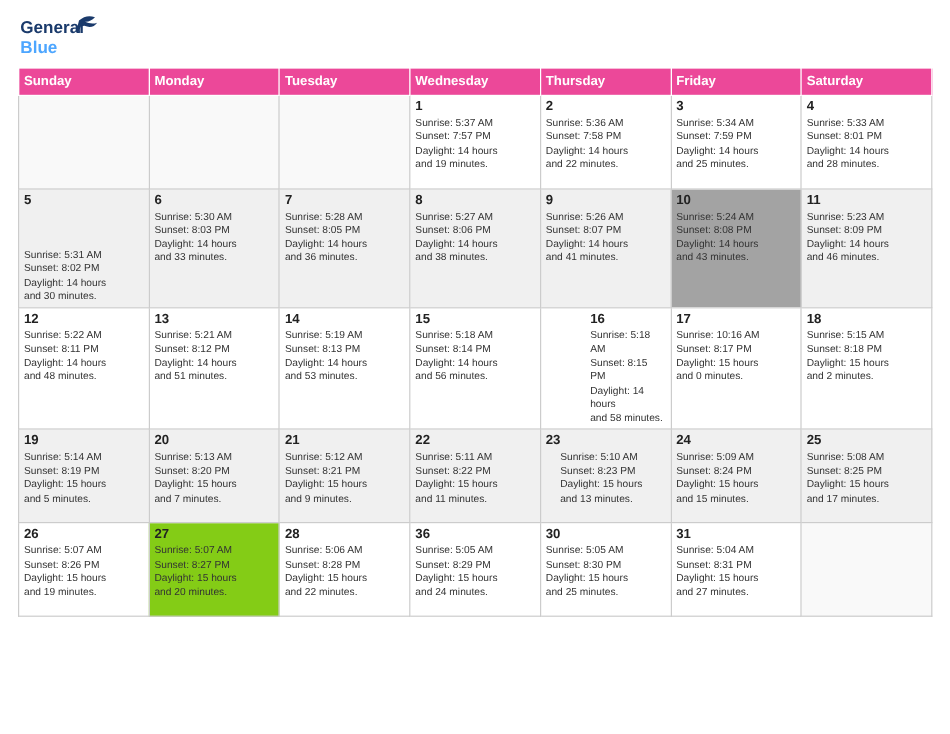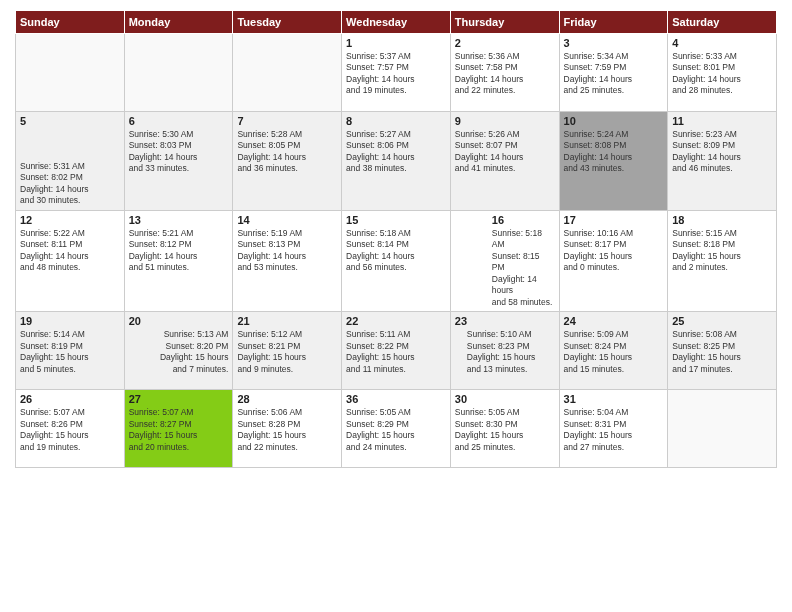--- a/index.html
+++ b/index.html
@@ -40,21 +40,21 @@
     .subtitle {
       font-size: 14px;
       color: #333;
     }
     table {
       width: 100%;
       border-collapse: collapse;
       table-layout: fixed;
     }
     th {
-      background-color: #7f1d1d;
+      background-color: #ec4899;
       color: white;
       font-size: 11px;
       font-weight: bold;
       padding: 5px 4px;
       text-align: left;
       border: 1px solid #fff;
     }
     td {
       border: 1px solid #ccc;
       vertical-align: top;
@@ -86,20 +86,35 @@
     .cell-text {
       font-size: 8.5px;
       line-height: 1.35;
       color: #333;
     }
   </style>
 </head>
 <body>
 
 <div class="container">
+  <div class="header-row">
+    <div class="logo-wrapper">
+      <svg class="logo-svg" viewBox="0 0 80 45">
+        <text x="0" y="20" font-family="Arial" font-size="16" font-weight="bold" fill="#1a3a6b">General</text>
+        <text x="0" y="38" font-family="Arial" font-size="16" font-weight="bold" fill="#4da6ff">Blue</text>
+
+        <path d="M55 8 Q62 2 70 5 Q65 10 60 9 Q67 12 72 10 Q68 16 60 13 Q56 14 54 12 Z" fill="#1a3a6b"></path>
+        <path d="M54 12 Q52 18 56 20 Q55 14 58 13 Z" fill="#1a3a6b"></path>
+      </svg>
+    </div>
+    <div class="title-block">
+      <div class="month-title"></div>
+      <div class="subtitle"></div>
+    </div>
+  </div>
 
   <table>
     <thead>
       <tr>
       <th>Sunday</th>
           <th>Monday</th>
           <th>Tuesday</th>
           <th>Wednesday</th>
           <th>Thursday</th>
           <th>Friday</th>
@@ -245,21 +260,21 @@
         <tr>
           <td style="background: rgb(240, 240, 240);">
             <span class="day-num">19</span>
             <div class="cell-text" style="white-space: pre-line;">Sunrise: 5:14 AM
 Sunset: 8:19 PM
 Daylight: 15 hours
 and 5 minutes.</div>
           </td>
           <td style="background: rgb(240, 240, 240);">
             <span class="day-num">20</span>
-            <div class="cell-text" style="white-space: pre-line; text-align: right;">Sunrise: 5:13 AM
+            <div class="cell-text" style="white-space: pre-line;">Sunrise: 5:13 AM
 Sunset: 8:20 PM
 Daylight: 15 hours
 and 7 minutes.</div>
           </td>
           <td style="background: rgb(240, 240, 240);">
             <span class="day-num">21</span>
             <div class="cell-text" style="white-space: pre-line;">Sunrise: 5:12 AM
 Sunset: 8:21 PM
 Daylight: 15 hours
 and 9 minutes.</div>

